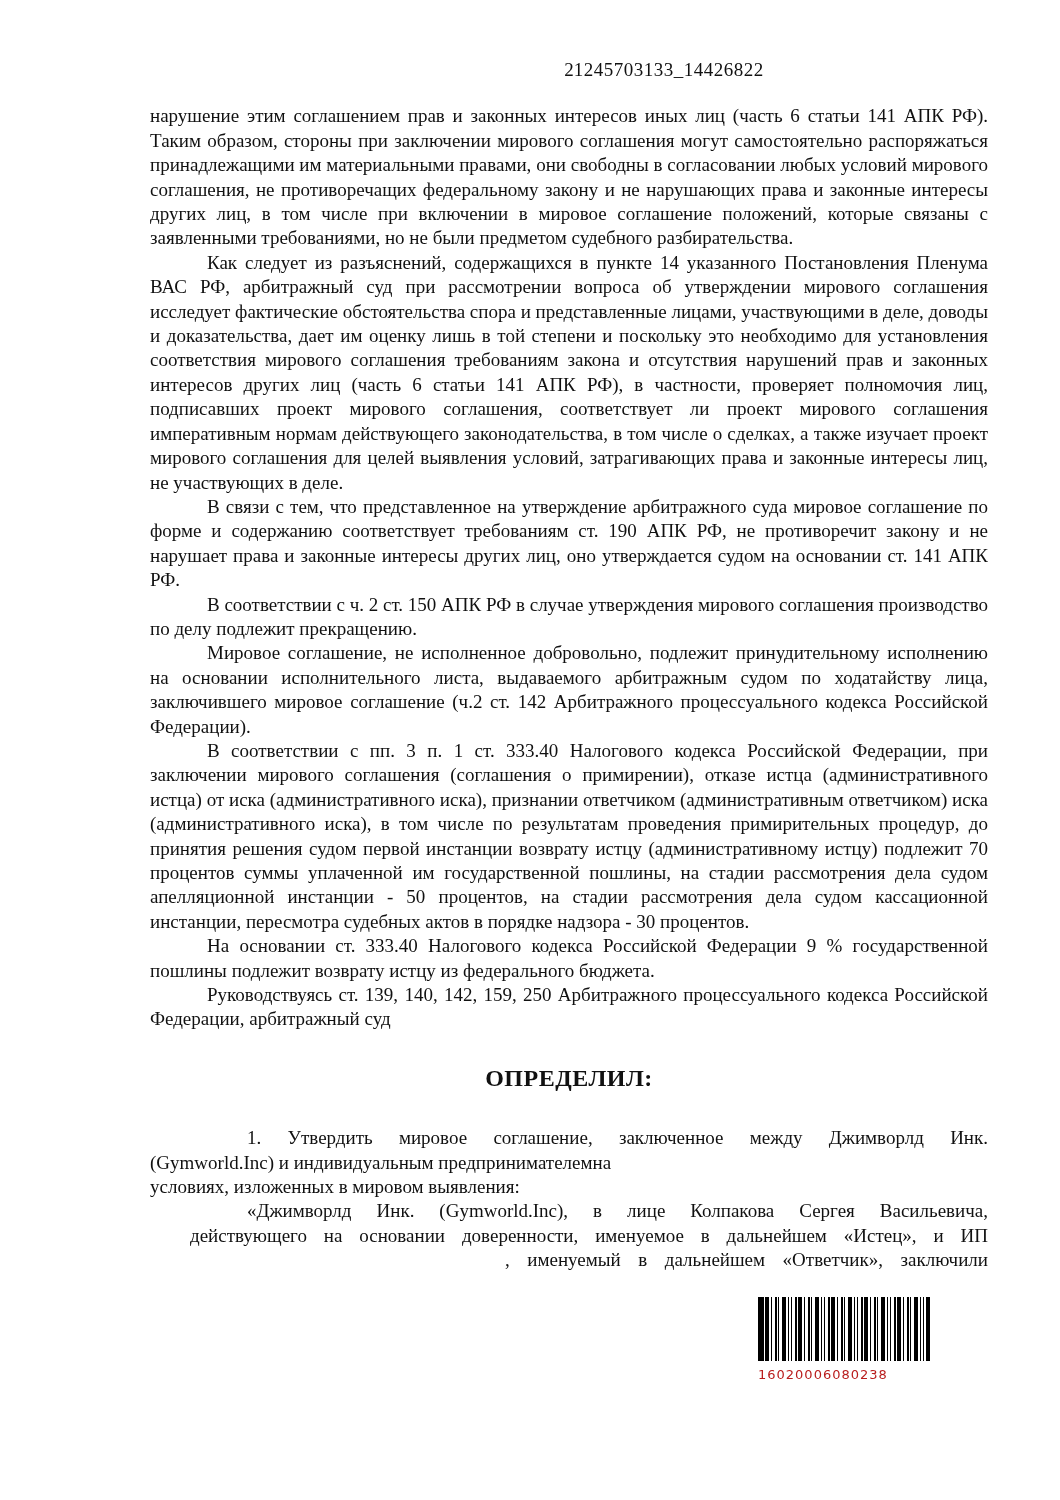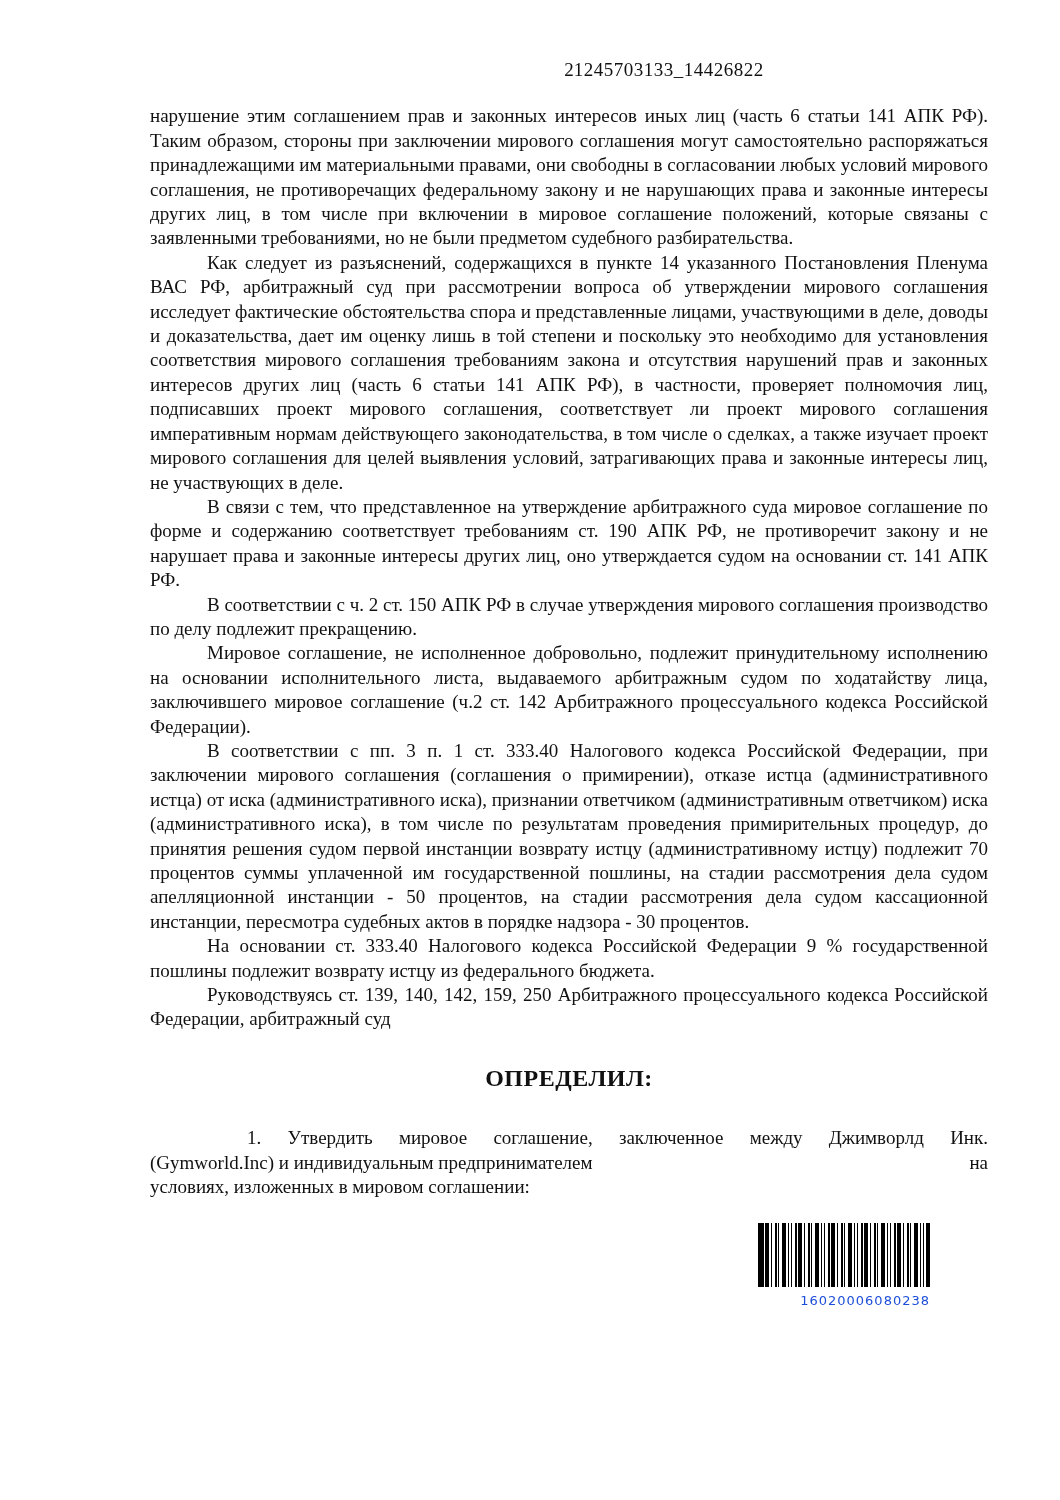--- a/index.html
+++ b/index.html
@@ -41,21 +41,20 @@
     font-size: 24px;
     margin: 34px 0 36px 0;
     letter-spacing: 0.5px;
   }
 
   .line { text-align: justify; }
   .jline { text-align: justify; text-align-last: justify; margin-left: 40px; }
   .line.indent { text-indent: 57px; }
   .split {
     display: flex;
-    justify-content: space-between;
   }
   .gap-left { padding-left: 315px; }
 
   .barcode-wrap {
     margin-top: 24px;
     margin-left: 608px;
     width: 172px;
   }
   .barcode-bars {
     height: 64px;
@@ -67,22 +66,22 @@
       #000 9px 10px, #fff 10px 13px,
       #000 13px 15px, #fff 15px 16px,
       #000 16px 17px, #fff 17px 20px,
       #000 20px 24px, #fff 24px 26px,
       #000 26px 27px, #fff 27px 29px,
       #000 29px 30px, #fff 30px 33px);
   }
   .barcode-number {
     font-family: "DejaVu Sans", "Liberation Sans", sans-serif;
     font-size: 13px;
-    color: #1d4ed8;
-    text-align: right;
+    color: #b91c1c;
+    text-align: left;
     margin-top: 2px;
     letter-spacing: 1px;
   }
 </style>
 </head>
 <body>
 
 <div class="page">
 
   <div class="header">
@@ -102,23 +101,28 @@
     <p class="para indent">Руководствуясь ст. 139, 140, 142, 159, 250 Арбитражного процессуального кодекса Российской Федерации, арбитражный суд</p>
 
     <div class="ruling-heading">ОПРЕДЕЛИЛ:</div>
 
     <div>
       <div class="line jline indent">1. Утвердить мировое соглашение, заключенное между Джимворлд Инк.</div>
       <div class="line split">
         <span>(Gymworld.Inc) и индивидуальным предпринимателем</span>
         <span>на</span>
       </div>
-      <div class="line">условиях, изложенных в мировом соглашении:</div>
+      <div class="line">условиях, изложенных в мировом выявления:</div>
     </div>
 
+    <div>
+      <div class="line jline indent">«Джимворлд Инк. (Gymworld.Inc), в лице Колпакова Сергея Васильевича,</div>
+      <div class="line jline">действующего на основании доверенности, именуемое в дальнейшем «Истец», и ИП</div>
+      <div class="line jline gap-left">, именуемый в дальнейшем «Ответчик», заключили</div>
+    </div>
 
     <div class="barcode-wrap">
       <div class="barcode-bars"></div>
       <div class="barcode-number">16020006080238</div>
     </div>
   </div>
 
 </div>
 
 </body></html>

